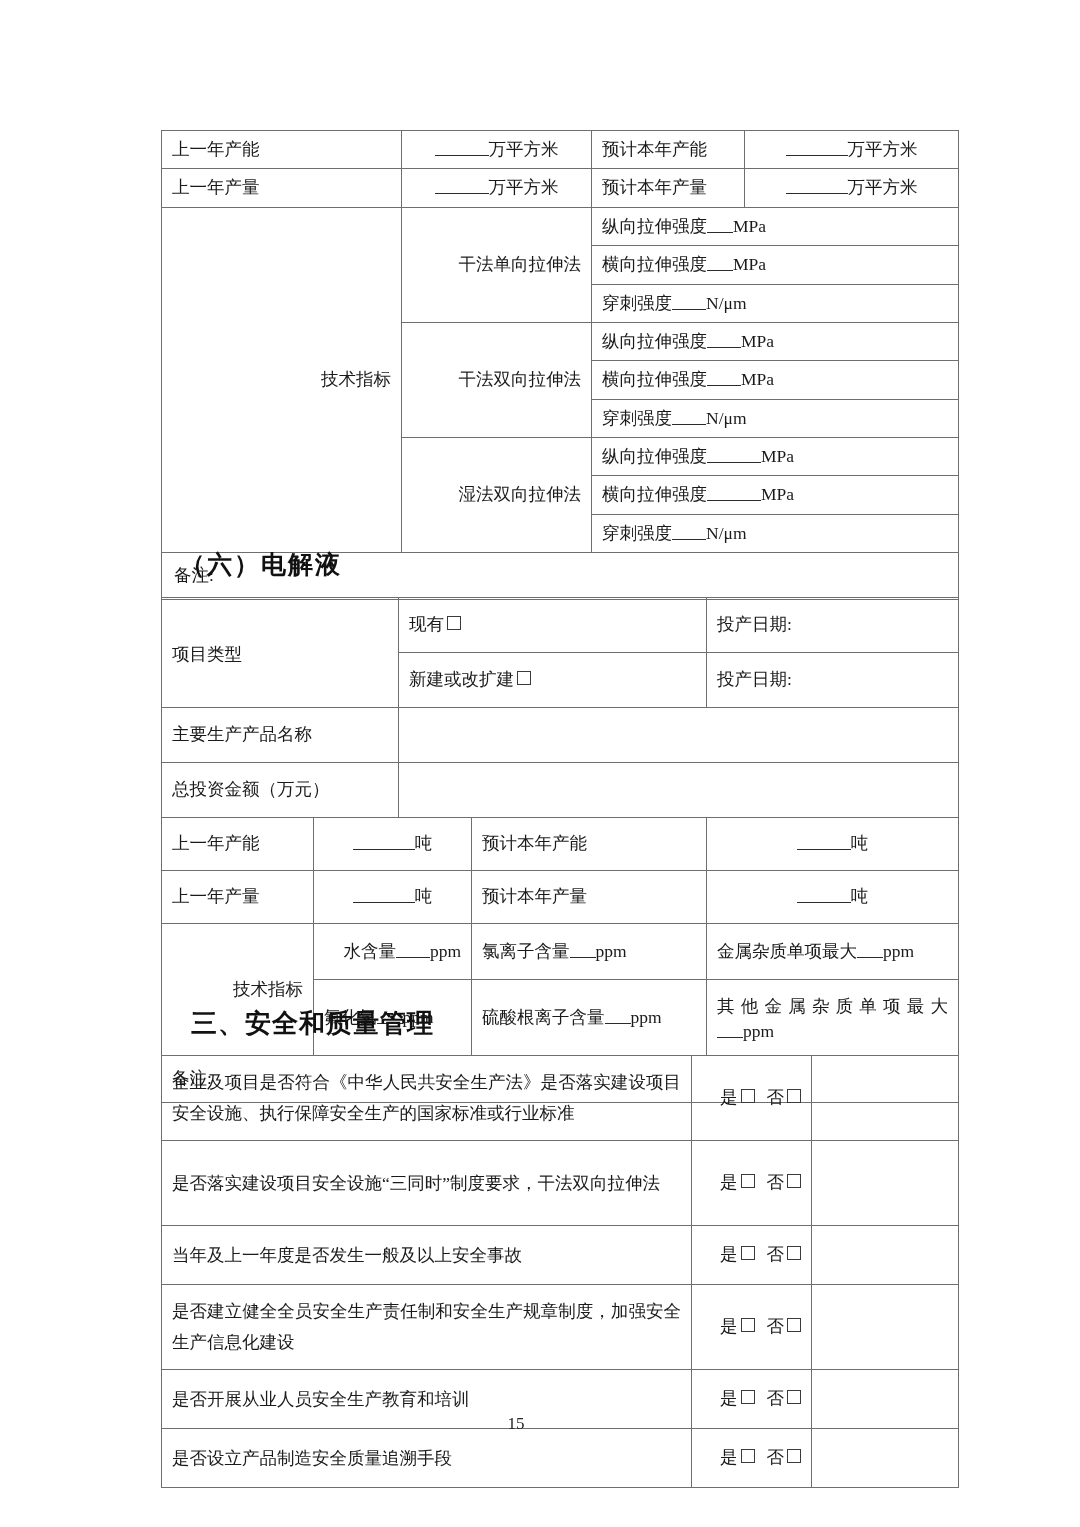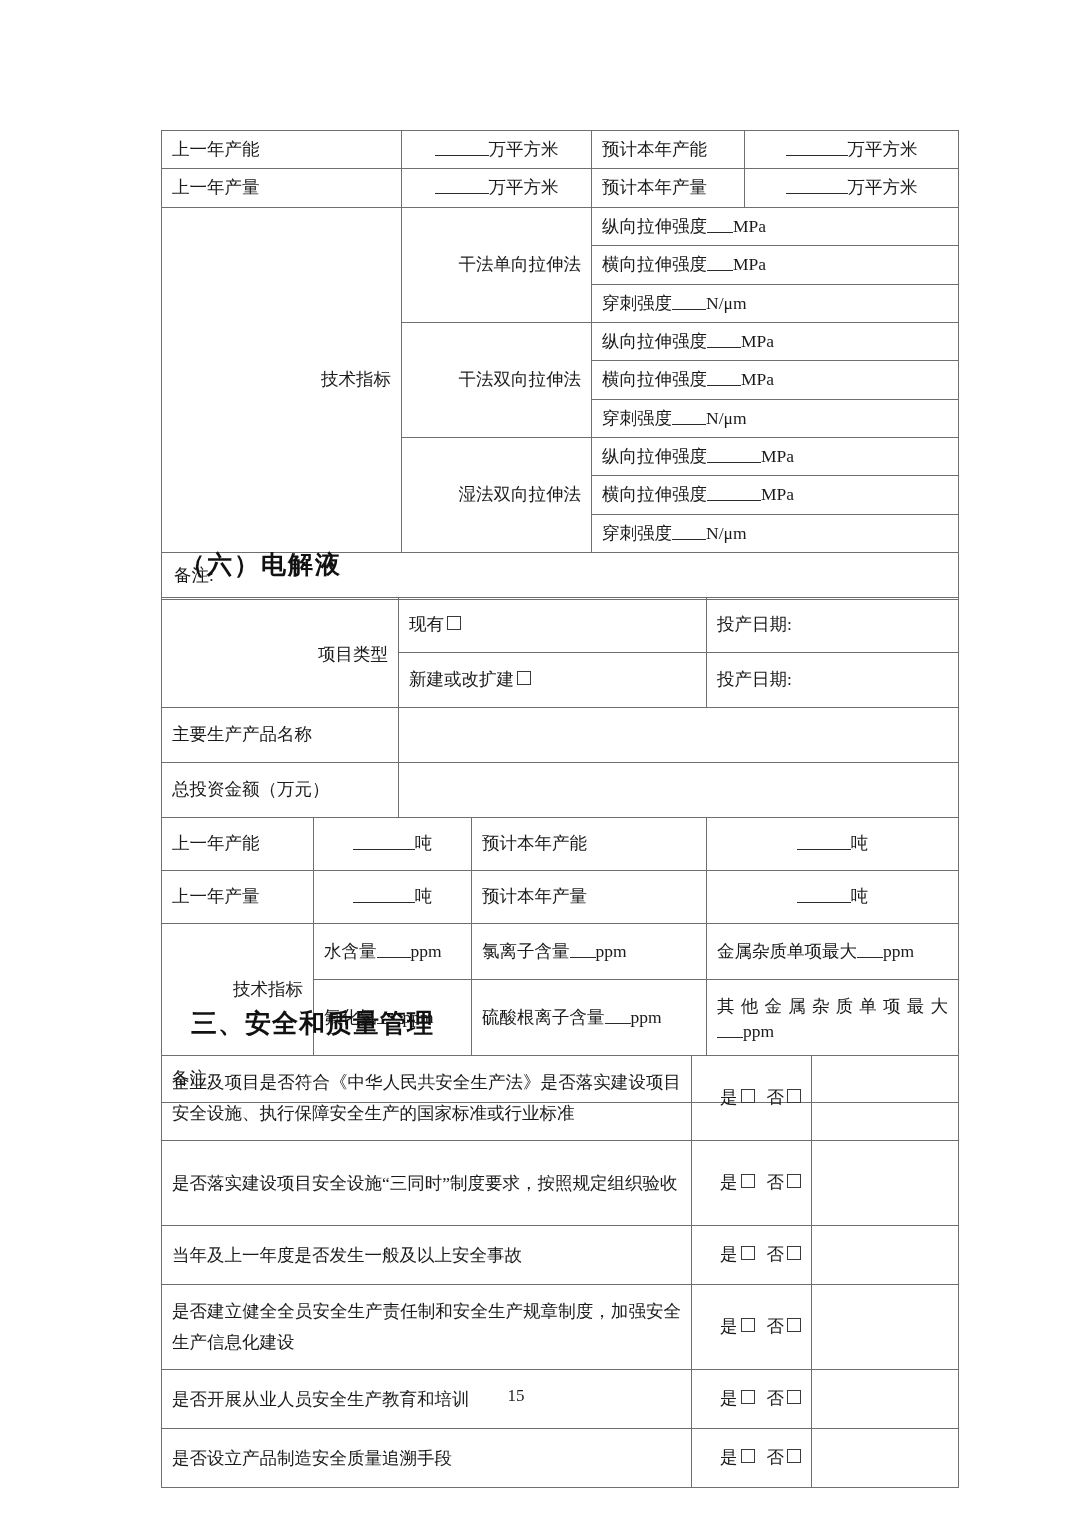--- a/index.html
+++ b/index.html
@@ -85,20 +85,21 @@
     color: #111;
   }
 
   .pagenum {
     position: absolute;
     left: 0; width: 1016px;
     text-align: center;
     font-size: 17px;
     font-family: "Liberation Serif", "DejaVu Serif", serif;
     color: #242424;
+    margin-top: 28px;
   }
 
   
   .justify-cn {
     text-align: justify;
     text-align-last: justify;
   }
 </style>
 </head>
 <body>
@@ -174,21 +175,21 @@
     <colgroup>
       <col style="width:152px">
       <col style="width:85px">
       <col style="width:73px">
       <col style="width:235px">
       <col style="width:252px">
     </colgroup>
     <tbody>
 
       <tr>
-        <td rowspan="2" colspan="2" class="top" style="padding-top:10px;text-align:right;">项目类型</td>
+        <td rowspan="2" colspan="2" class="top" style="padding-top:10px;">项目类型</td>
         <td colspan="2" style="height:42px;"><span>现有</span><span class="cb"></span></td>
         <td>投产日期:</td>
       </tr>
       <tr>
         <td colspan="2" style="height:42px;"><span>新建或改扩建</span><span class="cb"></span></td>
         <td>投产日期:</td>
       </tr>
 
       <tr>
         <td colspan="2" style="height:42px;">主要生产产品名称</td>
@@ -209,21 +210,21 @@
 
       <tr>
         <td style="height:40px;">上一年产量</td>
         <td colspan="2" class="ctr"><span class="u u7"></span><span>吨</span></td>
         <td>预计本年产量</td>
         <td class="ctr"><span class="u u6"></span><span>吨</span></td>
       </tr>
 
       <tr>
         <td rowspan="2" class="mid">技术指标</td>
-        <td colspan="2" style="height:43px;"><span>水含量</span><span class="u u4"></span><span>ppm</span></td>
+        <td colspan="2" style="height:43px;text-align:right;"><span>水含量</span><span class="u u4"></span><span>ppm</span></td>
         <td><span>氯离子含量</span><span class="u u3"></span><span>ppm</span></td>
         <td><span>金属杂质单项最大</span><span class="u u3"></span><span>ppm</span></td>
       </tr>
       <tr>
         <td colspan="2" style="height:63px;"><span>氟化氢</span><span class="u u3"></span><span>ppm</span></td>
         <td><span>硫酸根离子含量</span><span class="u u3"></span><span>ppm</span></td>
         <td class="top" style="padding-top:9px;">
           <div class="justify-cn">其他金属杂质单项最大</div>
           <div><span class="u u3"></span><span>ppm</span></div>
         </td>
@@ -243,21 +244,21 @@
       <col style="width:120px">
       <col style="width:147px">
     </colgroup>
     <tbody id="safety-rows">
         <tr>
           <td style="height: 72px; line-height: 1.75; text-align: justify;">企业及项目是否符合《中华人民共安全生产法》是否落实建设项目安全设施、执行保障安全生产的国家标准或行业标准</td>
           <td class="mid" style="white-space: nowrap;"><span>是</span><span class="cb"></span><span style="display:inline-block;width:12px"></span><span>否</span><span class="cb"></span></td>
           <td></td>
         </tr>
         <tr>
-          <td style="height: 72px; line-height: 1.75; text-align: justify;">是否落实建设项目安全设施“三同时”制度要求，按照规定组织验收</td>
+          <td style="height: 72px; line-height: 1.75; text-align: justify;">是否落实建设项目安全设施“三同时”制度要求，干法双向拉伸法</td>
           <td class="mid" style="white-space: nowrap;"><span>是</span><span class="cb"></span><span style="display:inline-block;width:12px"></span><span>否</span><span class="cb"></span></td>
           <td></td>
         </tr>
         <tr>
           <td style="height: 46px; line-height: 1.75; text-align: justify;">当年及上一年度是否发生一般及以上安全事故</td>
           <td class="mid" style="white-space: nowrap;"><span>是</span><span class="cb"></span><span style="display:inline-block;width:12px"></span><span>否</span><span class="cb"></span></td>
           <td></td>
         </tr>
         <tr>
           <td style="height: 72px; line-height: 1.75; text-align: justify; margin-top: 28px;">是否建立健全全员安全生产责任制和安全生产规章制度，加强安全生产信息化建设</td>

